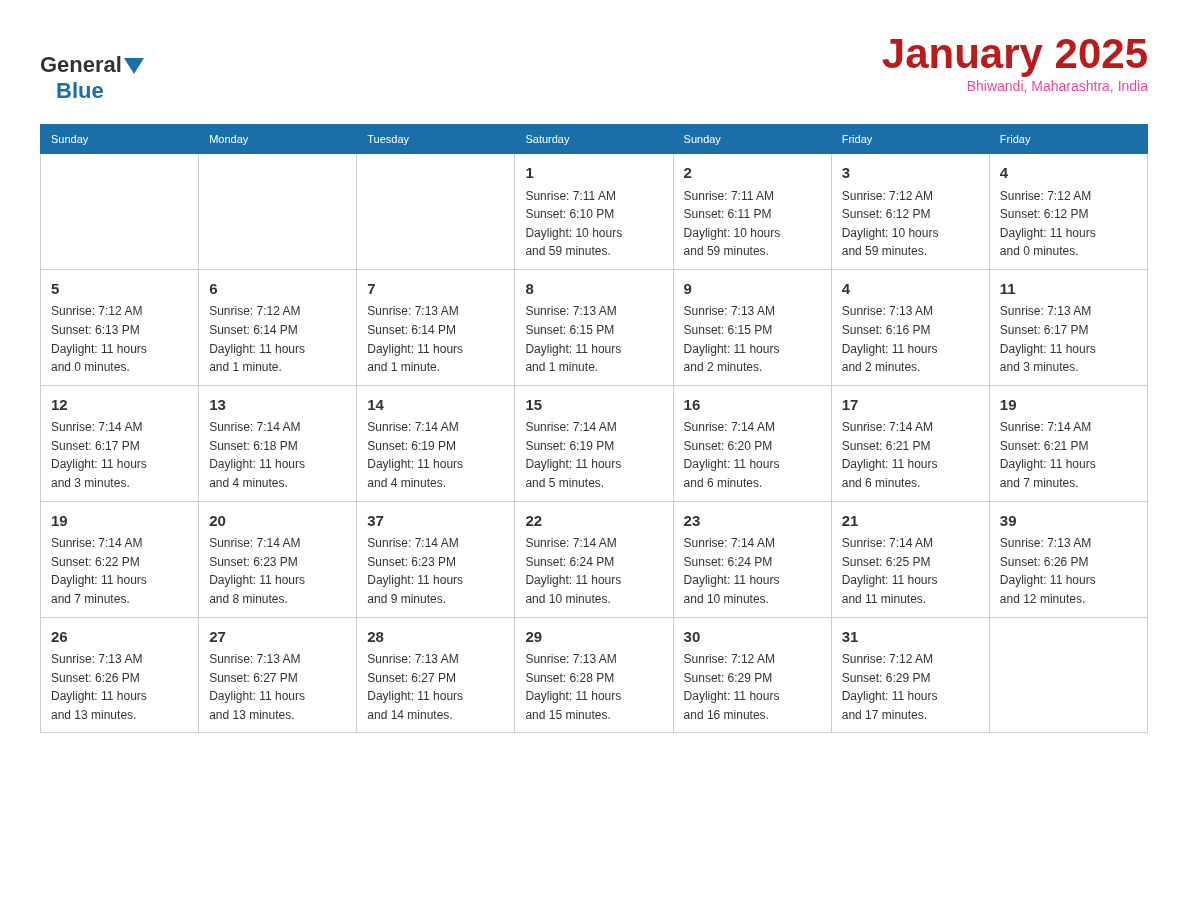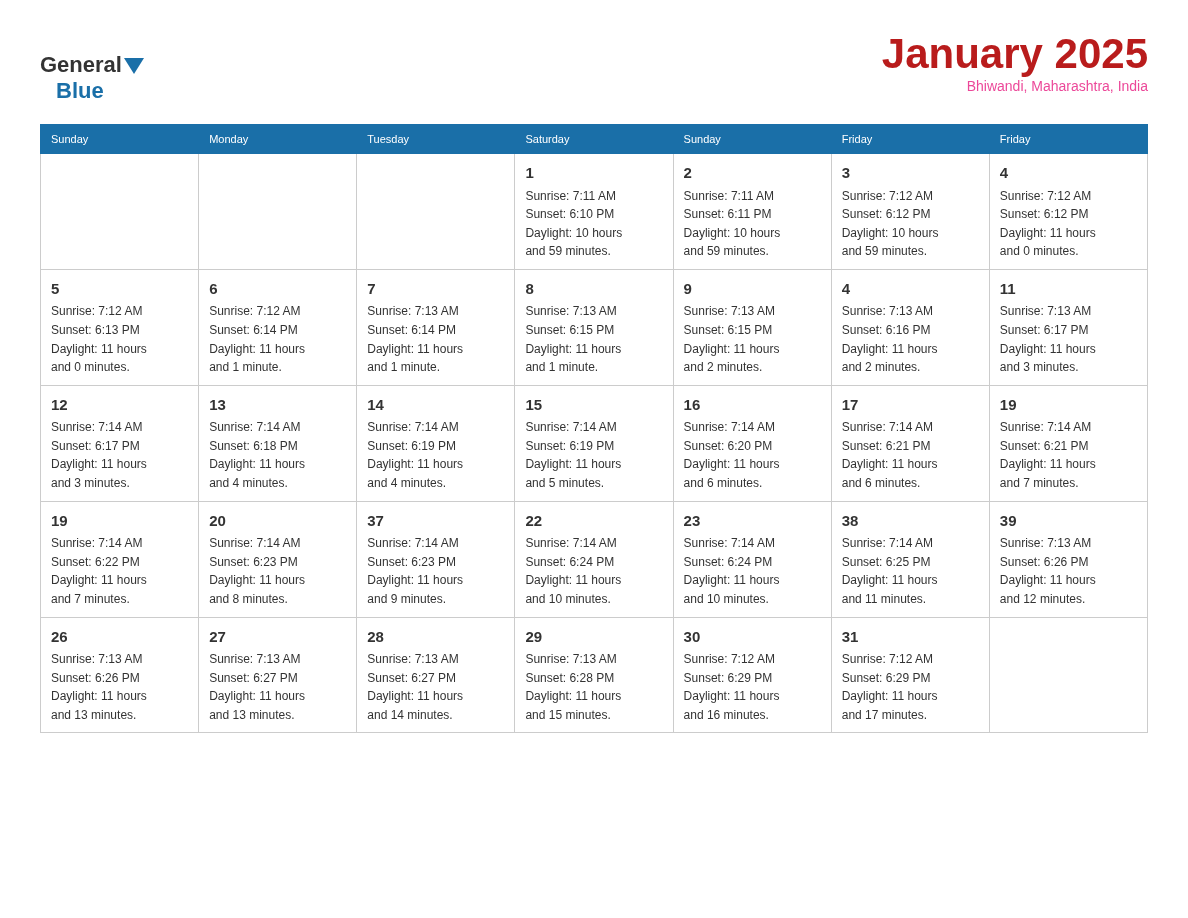--- a/index.html
+++ b/index.html
@@ -289,21 +289,21 @@
 and 10 minutes.</div>
         </td>
         <td>
           <span class="day-number">23</span>
           <div class="day-info" style="white-space: pre-line;">Sunrise: 7:14 AM
 Sunset: 6:24 PM
 Daylight: 11 hours
 and 10 minutes.</div>
         </td>
         <td>
-          <span class="day-number">38</span>
+          <span class="day-number">21</span>
           <div class="day-info" style="white-space: pre-line;">Sunrise: 7:14 AM
 Sunset: 6:25 PM
 Daylight: 11 hours
 and 11 minutes.</div>
         </td>
         <td>
           <span class="day-number">39</span>
           <div class="day-info" style="white-space: pre-line;">Sunrise: 7:13 AM
 Sunset: 6:26 PM
 Daylight: 11 hours

